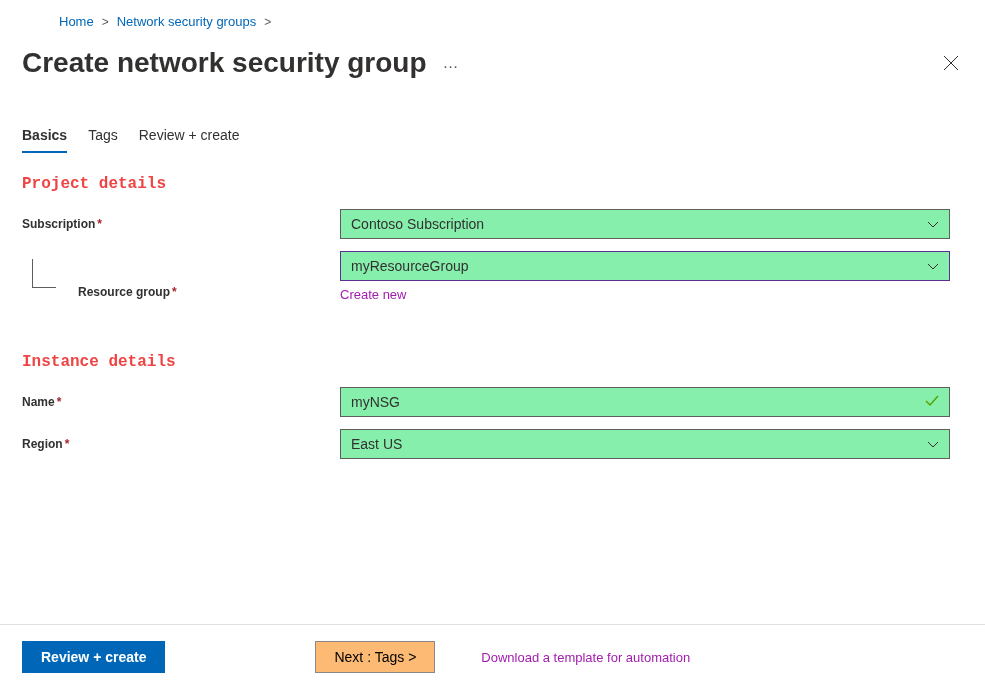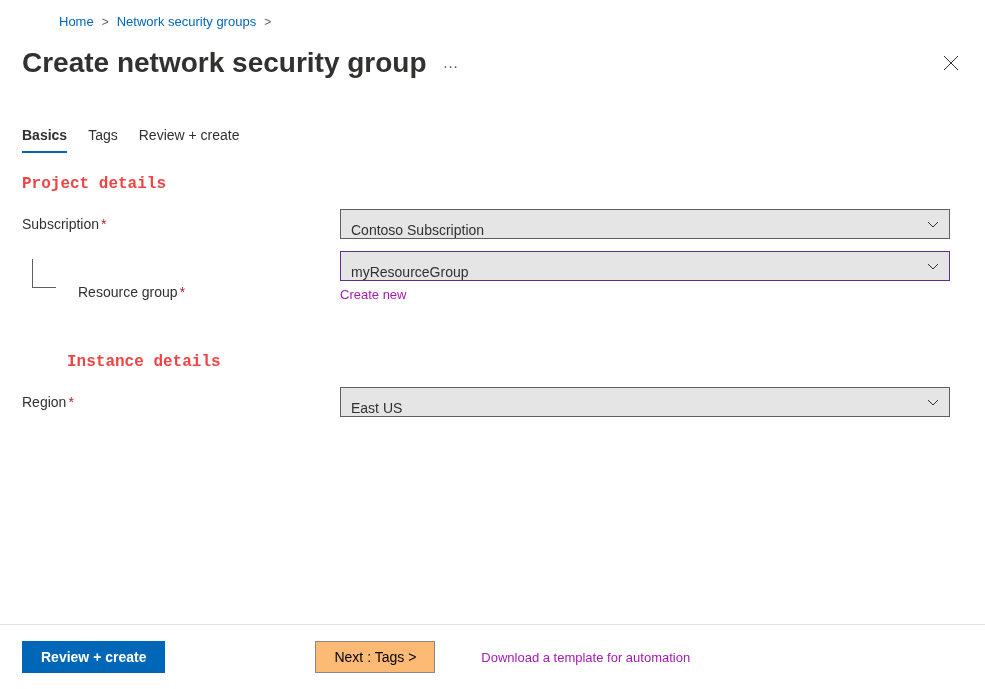--- a/index.html
+++ b/index.html
@@ -86,43 +86,44 @@
       color: #ef4444;
       font-family: Liberation Mono, monospace;
     }
     .form-row {
       display: flex;
       align-items: center;
       margin-bottom: 12px;
     }
     .form-label-col {
       width: 318px;
-      font-size: 14px;
-      color: #323130;
+      font-size: 12px;
+      color: #323130;
+      font-weight: bold;
     }
     .form-input-col {
       flex: 1;
       position: relative;
       max-width: 610px;
     }
     .required-star {
       color: #a4262c;
       margin-left: 2px;
     }
     .dropdown, .text-input {
       width: 100%;
       height: 30px;
       border: 1px solid #605e5c;
-      background: #e5e5e5;
+      background: #86efac;
       padding: 0 28px 0 10px;
       font-size: 14px;
       color: #323130;
       position: relative;
       display: flex;
-      align-items: flex-end;
+      align-items: center;
       cursor: pointer;
     }
     .dropdown.focused {
       border: 1px solid #5c2e91;
     }
     .dropdown-arrow {
       position: absolute;
       right: 10px;
       top: 50%;
       transform: translateY(-50%);
@@ -167,21 +168,20 @@
       font-size: 13px;
       text-decoration: none;
       cursor: pointer;
     }
     .create-new-row {
       margin-top: 4px;
       margin-bottom: 30px;
     }
     .instance-section {
       margin-top: 20px;
-      margin-left: 45px;
     }
     .footer {
       position: absolute;
       bottom: 0;
       left: 0;
       right: 0;
       border-top: 1px solid #e1dfdd;
       padding: 16px 22px;
       display: flex;
       align-items: center;
@@ -282,20 +282,35 @@
         </span>
       </div>
       <div class="create-new-row">
         <a class="link">Create new</a>
       </div>
     </div>
   </div>
 
   <div class="section-heading instance-section">Instance details</div>
 
+  <div class="form-row">
+    <div class="form-label-col">
+      <span>Name</span><span class="required-star">*</span>
+    </div>
+    <div class="form-input-col">
+      <div class="text-input">
+        <span>myNSG</span>
+        <span class="check-icon">
+          <svg width="14" height="12" viewBox="0 0 14 12">
+              <path d="M1 6 L5 10 L13 1" stroke="#57a300" stroke-width="1.5" fill="none"></path>
+            </svg>
+        </span>
+      </div>
+    </div>
+  </div>
 
   <div class="form-row">
     <div class="form-label-col">
       <span>Region</span><span class="required-star">*</span>
     </div>
     <div class="form-input-col">
       <div class="dropdown">
         <span>East US</span>
         <span class="dropdown-arrow">
           <svg width="12" height="8" viewBox="0 0 12 8">

